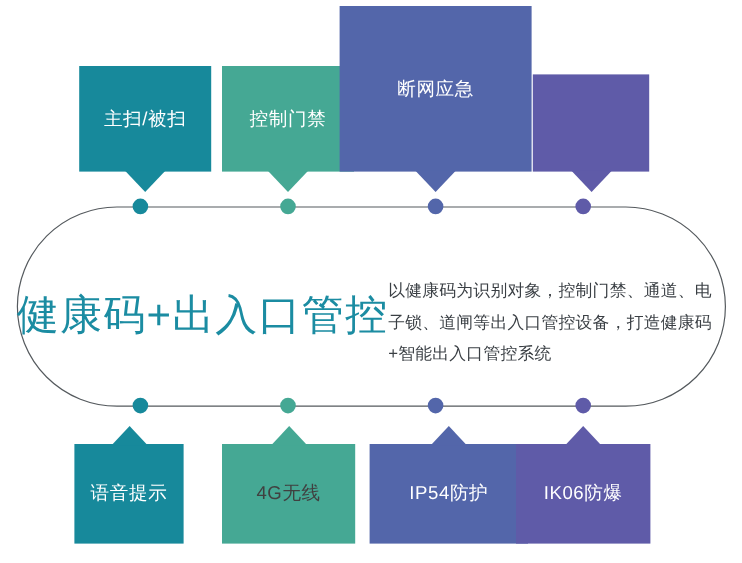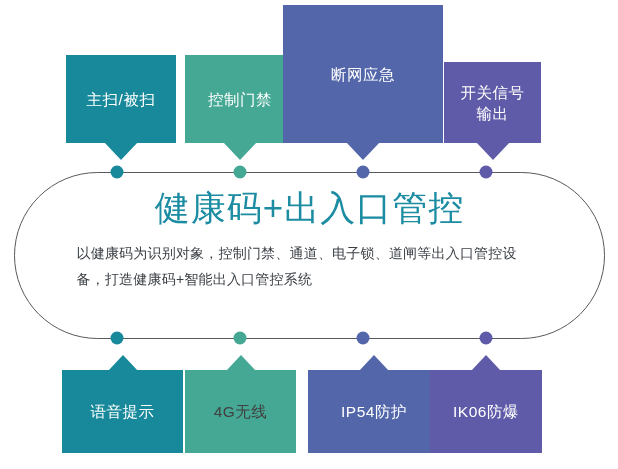--- a/index.html
+++ b/index.html
@@ -32,21 +32,21 @@
   }
 
   .capsule-inner {
     position: absolute;
     left: 14px;
     top: 172px;
     width: 591px;
     height: 167px;
     box-sizing: border-box;
     display: flex;
-    flex-direction: column;
+    flex-direction: row;
     align-items: center;
     justify-content: flex-start;
     padding-top: 14px;
   }
 
   .main-title {
     font-size: 35px;
     line-height: 44px;
     letter-spacing: 1px;
     color: #1b8ca2;
@@ -123,26 +123,25 @@
 
   <div class="capsule-inner">
     <div class="main-title">健康码+出入口管控</div>
     <div class="main-desc">以健康码为识别对象，控制门禁、通道、电子锁、道闸等出入口管控设备，打造健康码+智能出入口管控系统</div>
   </div>
 
   <div id="top-boxes-layer">
       <div class="box" style="left: 66px; top: 55px; width: 110px; height: 88px; background: rgb(23, 137, 155); color: rgb(23, 137, 155);"><span style="color: rgb(255, 255, 255);">主扫/被扫</span><div class="tail-down"></div></div>
       <div class="box" style="left: 185px; top: 55px; width: 110px; height: 88px; background: rgb(69, 168, 148); color: rgb(69, 168, 148);"><span style="color: rgb(255, 255, 255);">控制门禁</span><div class="tail-down"></div></div>
       <div class="box" style="left: 283px; top: 5px; width: 160px; height: 138px; background: rgb(83, 102, 170); color: rgb(83, 102, 170);"><span style="color: rgb(255, 255, 255);">断网应急</span><div class="tail-down"></div></div>
-      <div class="box" style="left: 444px; top: 62px; width: 97px; height: 81px; background: rgb(95, 91, 168); color: rgb(95, 91, 168);"><span style="color: rgb(255, 255, 255);">开关信号
-输出</span><div class="tail-down"></div></div>
+      <div class="box" style="left: 444px; top: 62px; width: 97px; height: 81px; background: rgb(95, 91, 168); color: rgb(95, 91, 168);"><div class="tail-down"></div></div>
     </div>
 
   <div id="bottom-boxes-layer">
-      <div class="box" style="left: 62px; top: 370px; width: 121px; height: 83px; background: rgb(23, 137, 155); color: rgb(23, 137, 155);"><span style="color: rgb(255, 255, 255);">语音提示</span><div class="tail-up"></div></div>
+      <div class="box" style="left: 62px; top: 370px; width: 91px; height: 83px; background: rgb(23, 137, 155); color: rgb(23, 137, 155);"><span style="color: rgb(255, 255, 255);">语音提示</span><div class="tail-up"></div></div>
       <div class="box" style="left: 185px; top: 370px; width: 111px; height: 83px; background: rgb(69, 168, 148); color: rgb(69, 168, 148);"><span style="color: #404040;">4G无线</span><div class="tail-up"></div></div>
       <div class="box" style="left: 308px; top: 370px; width: 132px; height: 83px; background: rgb(83, 102, 170); color: rgb(83, 102, 170);"><span style="color: rgb(255, 255, 255);">IP54防护</span><div class="tail-up"></div></div>
       <div class="box" style="left: 430px; top: 370px; width: 112px; height: 83px; background: rgb(95, 91, 168); color: rgb(95, 91, 168);"><span style="color: rgb(255, 255, 255);">IK06防爆</span><div class="tail-up"></div></div>
     </div>
 
   <div id="dots-layer">
       <div class="dot" style="left: 117px; top: 172px; background: rgb(23, 137, 155);"></div>
       <div class="dot" style="left: 240px; top: 172px; background: rgb(69, 168, 148);"></div>
       <div class="dot" style="left: 363px; top: 172px; background: rgb(83, 102, 170);"></div>
       <div class="dot" style="left: 486px; top: 172px; background: rgb(95, 91, 168);"></div>

